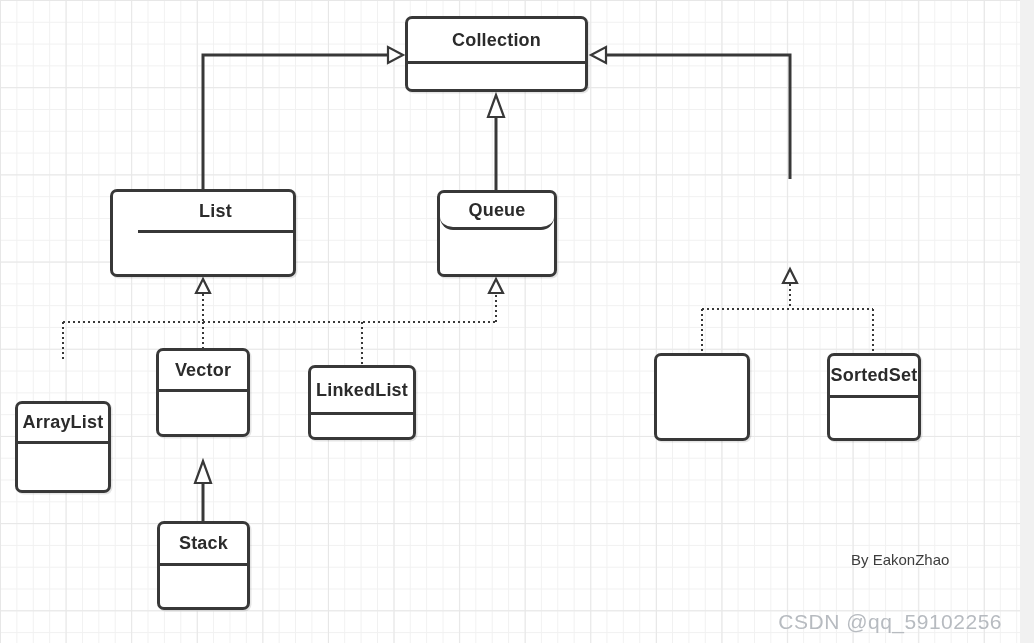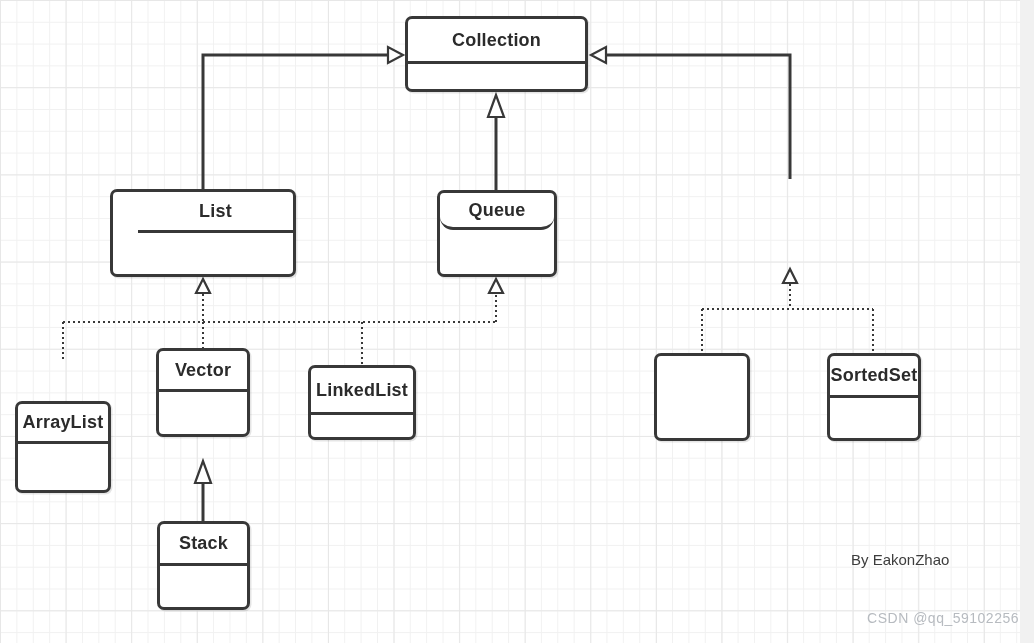--- a/index.html
+++ b/index.html
@@ -35,22 +35,22 @@
     display:flex;align-items:center;justify-content:center;
     font-weight:bold;font-size:18px;color:#2b2b2b;
     letter-spacing:0.2px;
   }
   .uml-body{flex:1;}
   .credit{
     position:absolute;left:851px;top:551px;
     font-size:15px;color:#3d3d3d;white-space:nowrap;
   }
   .watermark{
-    position:absolute;right:15px;top:610px;
-    font-size:14px;color:#b7bbc0;letter-spacing:0.5px;white-space:nowrap;text-align:right;
+    position:absolute;right:32px;top:610px;
+    font-size:21px;color:#b7bbc0;letter-spacing:0.5px;white-space:nowrap;text-align:right;
   }
 </style>
 </head>
 <body>
 
 <div id="canvas">
 
   <svg id="edges" viewBox="0 0 1034 643" xmlns="http://www.w3.org/2000/svg">
     <g fill="none" stroke="#383838" stroke-width="3">
 

